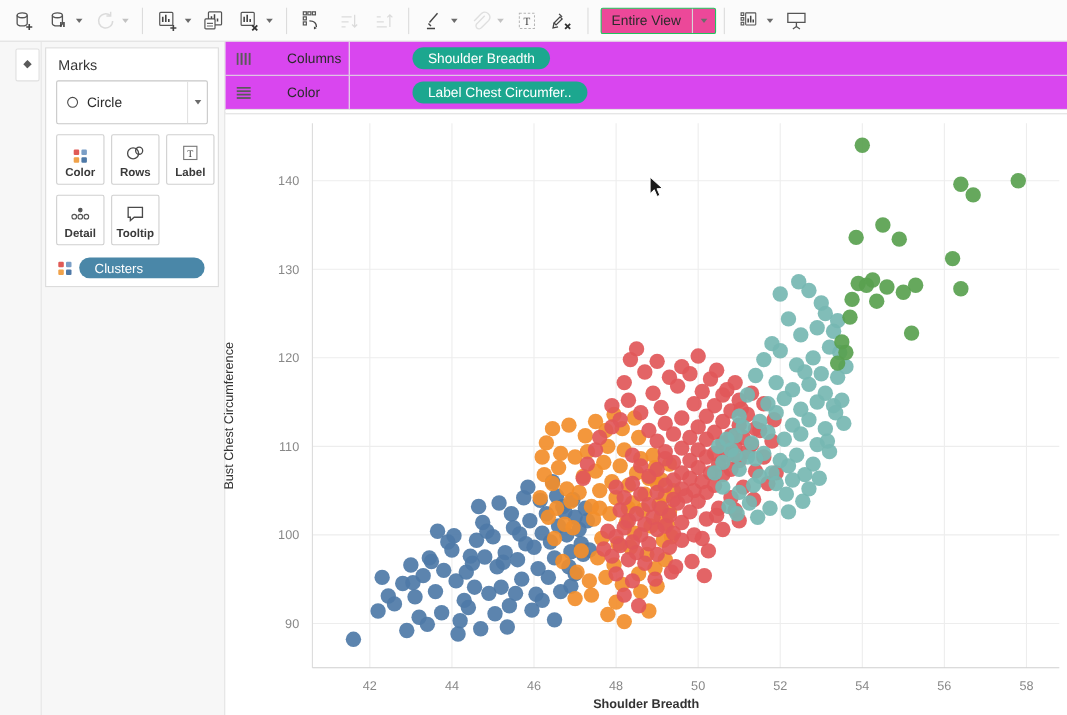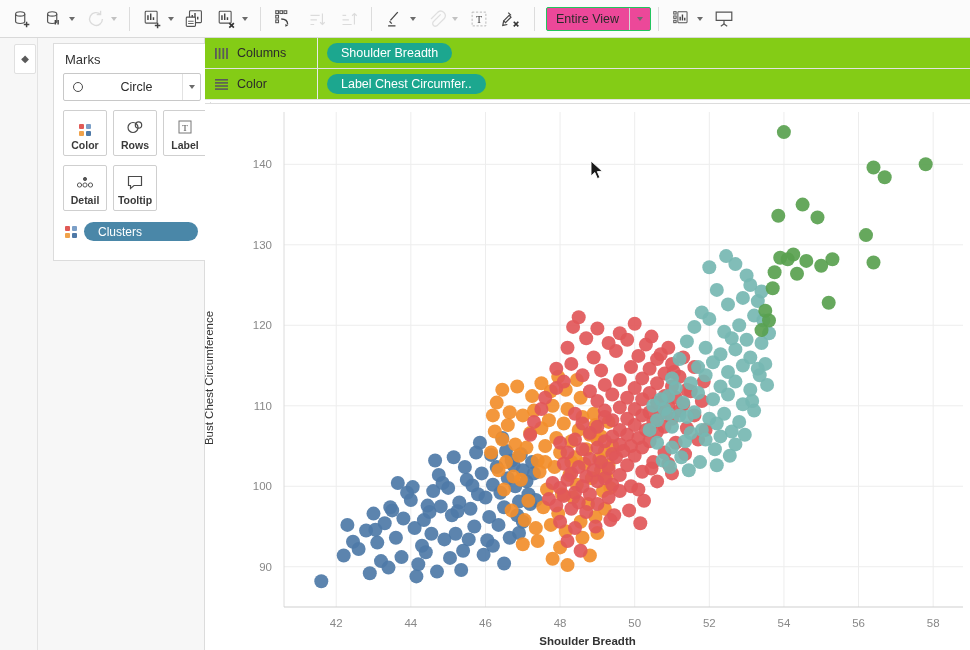--- a/index.html
+++ b/index.html
@@ -45,26 +45,26 @@
   }
   .rail-dots { font-size:10px; color:#5a5a5a; line-height:8px; letter-spacing:0; }
 
   
   .marks-col {
     position:absolute; left:38px; top:38px; width:167px; height:612px;
     background:#f7f7f7; border-right:1px solid #dcdcdc;
   }
   .marks-card {
     position:absolute; left:3px; top:5px; width:158px; height:218px;
-    background:#fff; border:1px solid #dcdcdc;margin-left:12px;
+    background:#fff; border:1px solid #dcdcdc;
   }
   .marks-title { font-size:13px; color:#333; padding:8px 0 6px 11px; }
   .mark-type {
-    margin:0 9px; height:28px; border:1px solid #c8c8c8; background:#fff;
-    display:flex; align-items:center; border-radius:2px;text-align:center;
+    margin:0 9px; height:40px; border:1px solid #c8c8c8; background:#fff;
+    display:flex; align-items:center; border-radius:2px;
   }
   .mt-circle { width:10px;height:10px;border:1.5px solid #4a4a4a;border-radius:50%; margin-left:9px;}
   .mt-label { font-size:12.5px; color:#2b2b2b; margin-left:8px; flex:1; }
   .mt-arrow { width:18px; display:flex; align-items:center; justify-content:center;
               border-left:1px solid #e2e2e2; height:100%; }
 
   .btn-row { display:flex; margin:9px 0 0 9px; gap:6px; }
   .mbtn {
     width:44px; height:46px; border:1px solid #cfcfcf; background:#fff; border-radius:2px;
     display:flex; flex-direction:column; align-items:center; justify-content:center; gap:3px;
@@ -78,21 +78,21 @@
     height:19px; flex:1; margin-right:12px; background:#4a87a8; border-radius:10px;
     display:flex; align-items:center; color:#fff; font-size:12px; padding-left:14px;
   }
   .dotgrid { display:grid; grid-template-columns:5px 5px; gap:2px; }
   .dg { width:5px;height:5px;border-radius:1px; }
 
   
   .shelf-wrap { position:absolute; left:205px; top:38px; width:765px; height:64px; background:#fff; }
   .shelf {
     position:relative; height:31px; border-bottom:1px solid #e2e2e2;
-    display:flex; align-items:center; background:#84cc16;
+    display:flex; align-items:center; background:#d946ef;gap:24px;
   }
   .shelf-ico { width:15px; margin-left:9px; display:flex; justify-content:center; color:#5a5a5a; }
   .shelf-name { font-size:12.5px; color:#2b2b2b; margin-left:8px; width:85px; }
   .shelf-div { position:absolute; left:112px; top:0; bottom:0; width:1px; background:#e8e8e8; }
   .gpill {
     height:20px; background:#1ca78f; border-radius:10px; display:flex; align-items:center;
     color:#fff; font-size:12.5px; padding:0 14px; margin-left:5px; white-space:nowrap;
   }
 
   

